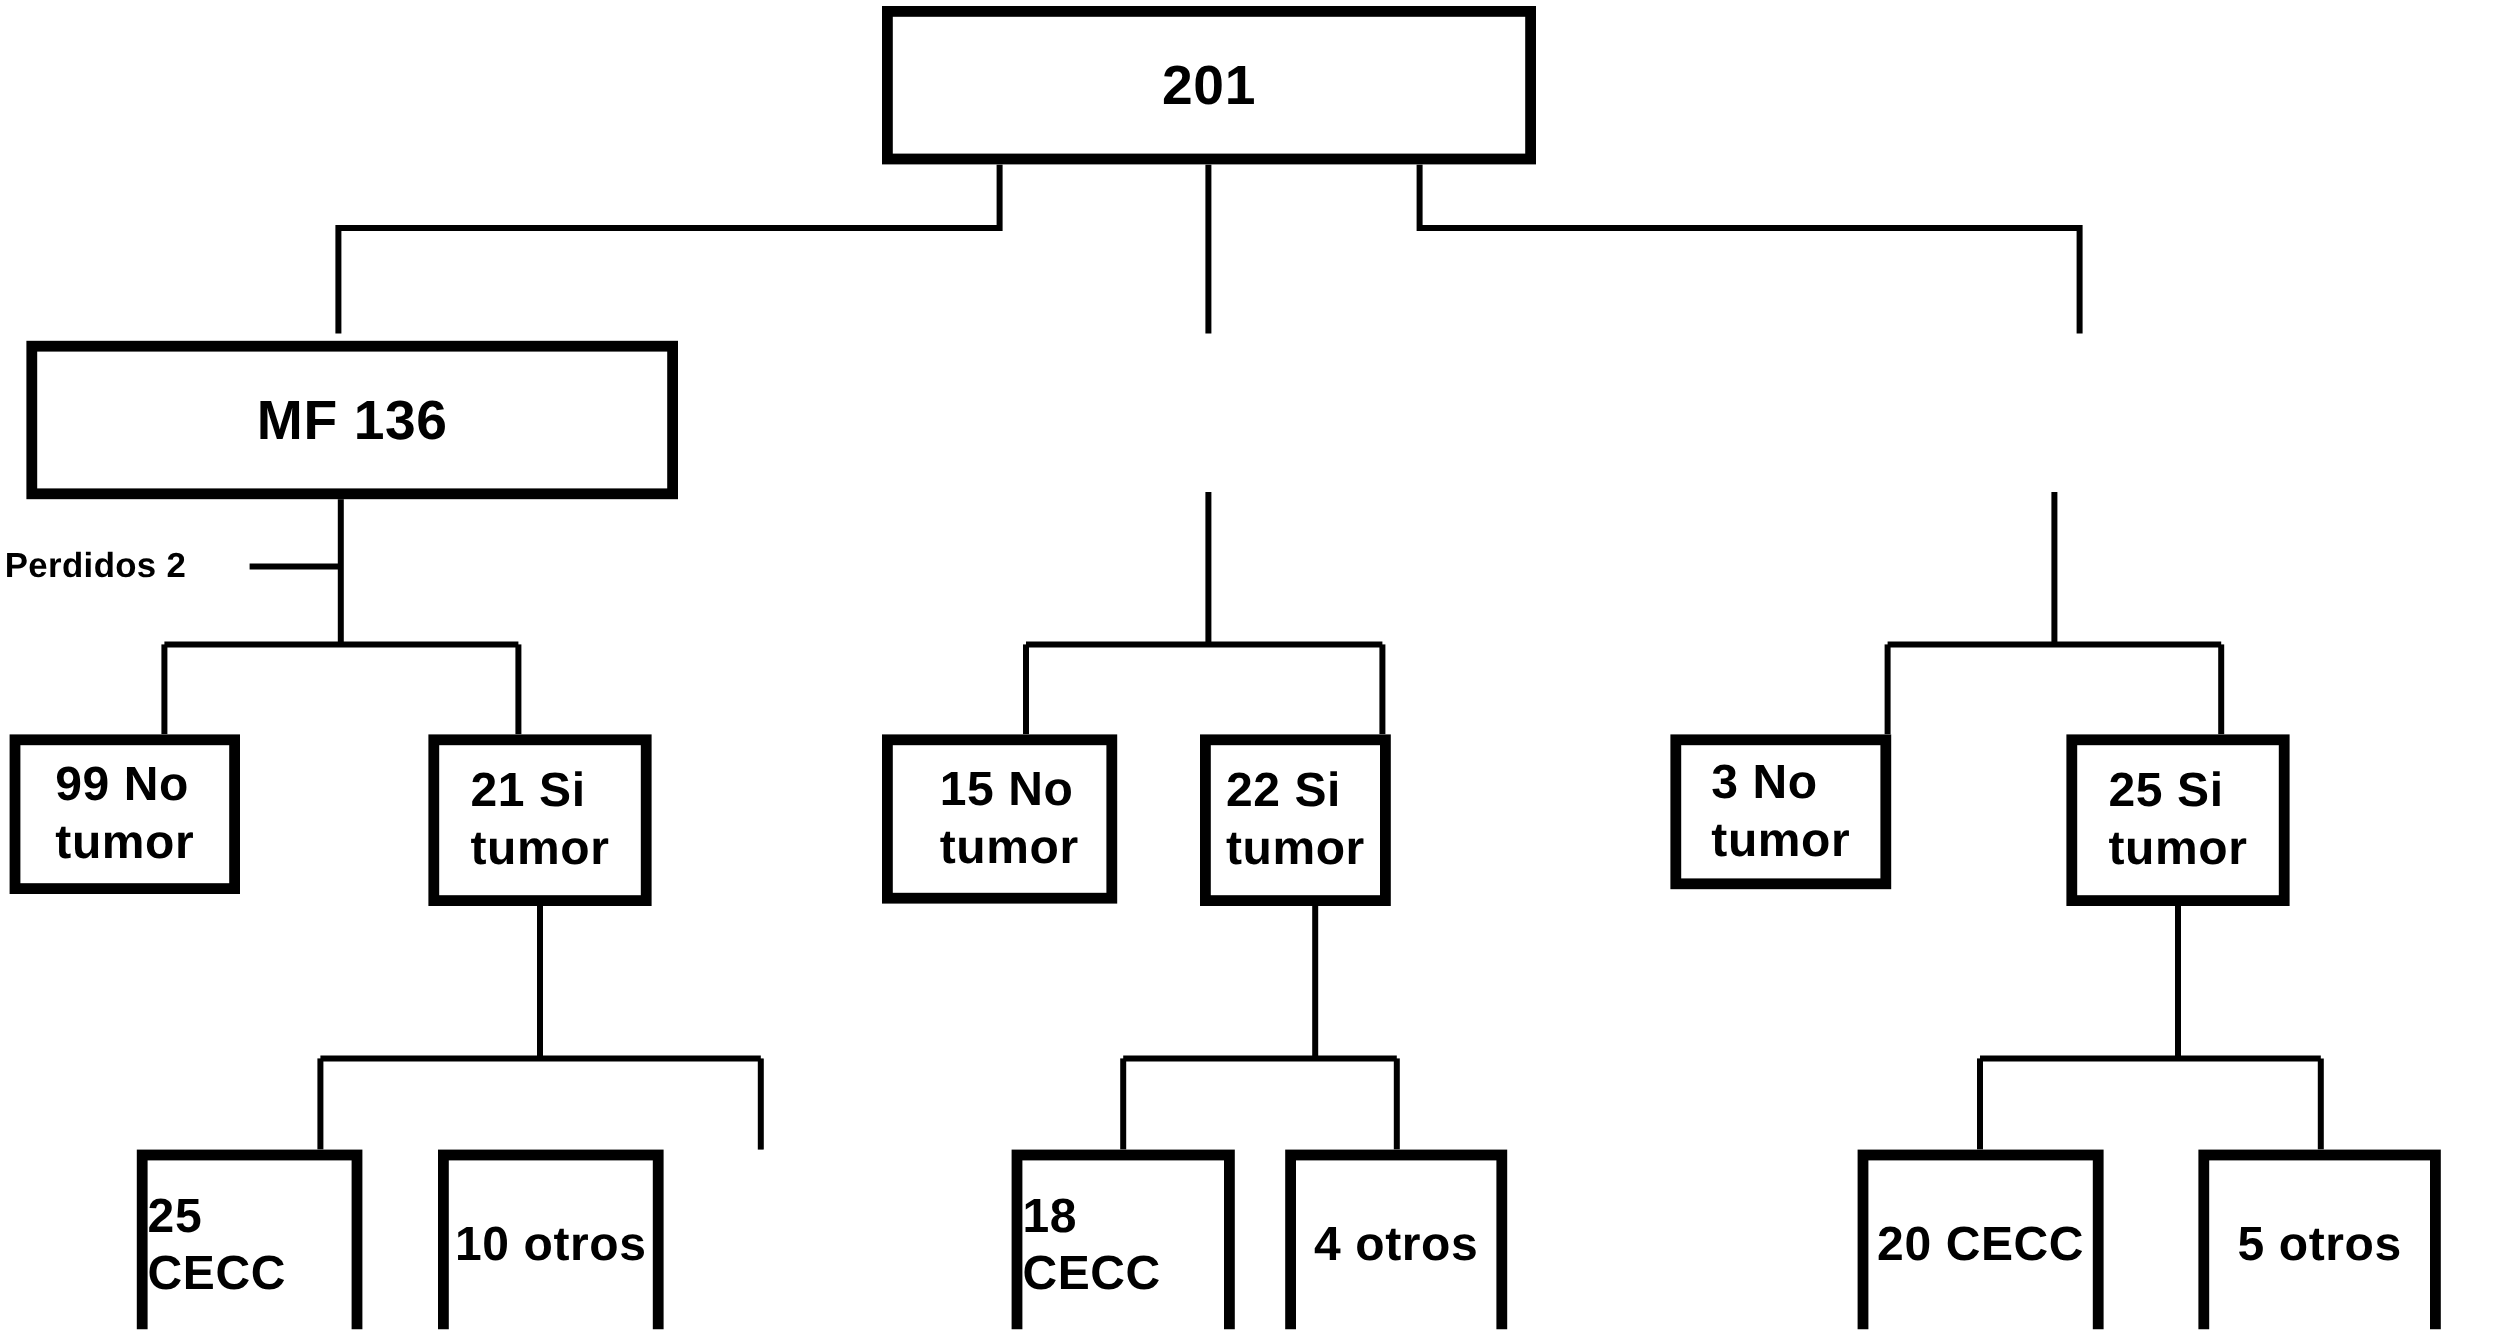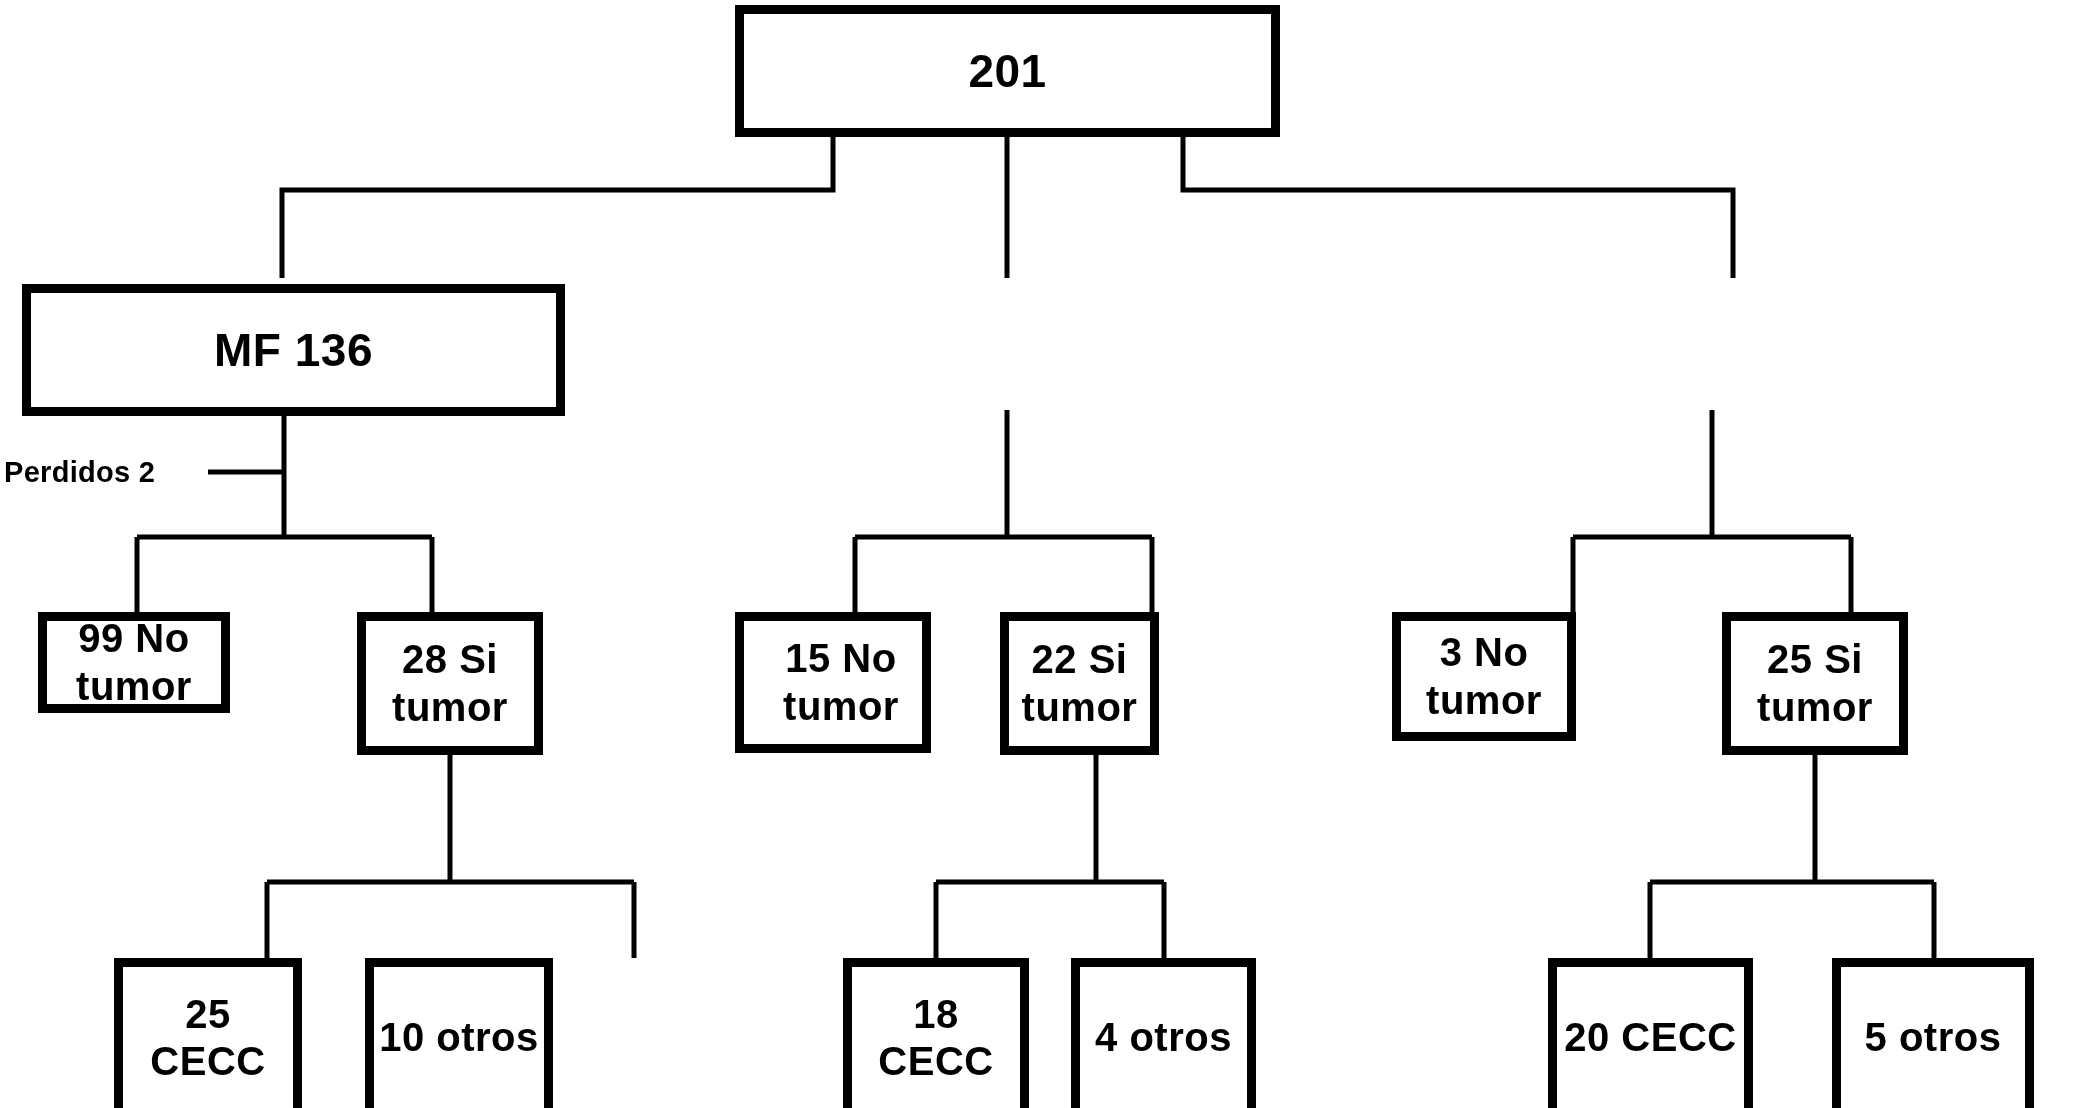--- a/index.html
+++ b/index.html
@@ -25,21 +25,20 @@
     height: 1108px;
   }
   .node-box {
     position: absolute;
     box-sizing: border-box;
     background: #ffffff;
     border: 7px solid #000000;
     display: flex;
     align-items: center;
     justify-content: center;
-    text-align: center;
     color: #000000;
     font-family: "Liberation Sans", sans-serif;
     font-weight: bold;
     line-height: 1.18;
     white-space: pre-line;
     letter-spacing: 0.5px;
   }
   .node-box.thin {
     border-width: 6px;
   }
@@ -95,23 +94,23 @@
         <path d="M 1650 882 L 1934 882" stroke-width="5"></path>
         <path d="M 1650 882 L 1650 958" stroke-width="5"></path>
         <path d="M 1934 882 L 1934 958" stroke-width="5"></path>
       </g>
   </svg>
 
   <div class="node-box lvl1 thick" style="left: 735px; top: 5px; width: 545px; height: 132px;">201</div>
 
   <div class="node-box lvl2 thick" style="left: 22px; top: 284px; width: 543px; height: 132px;">MF   136</div>
 
-  <div class="node-box lvl3 thick" style="left: 38px; top: 612px; width: 192px; height: 101px;">99  No
+  <div class="node-box lvl3 thick" style="left: 8px; top: 612px; width: 192px; height: 133px;">99  No
 tumor</div>
-  <div class="node-box lvl3 thick" style="left: 357px; top: 612px; width: 186px; height: 143px;">28  Si
+  <div class="node-box lvl3 thick" style="left: 357px; top: 612px; width: 186px; height: 143px;">21  Si
 tumor</div>
   <div class="node-box lvl3 thick" style="left: 735px; top: 612px; width: 196px; height: 141px; padding-left: 16px;">15  No
 tumor</div>
   <div class="node-box lvl3 thick" style="left: 1000px; top: 612px; width: 159px; height: 143px;">22  Si
 tumor</div>
   <div class="node-box lvl3 thick" style="left: 1392px; top: 612px; width: 184px; height: 129px;">3   No
 tumor</div>
   <div class="node-box lvl3 thick" style="left: 1722px; top: 612px; width: 186px; height: 143px;">25  Si
 tumor</div>
 

